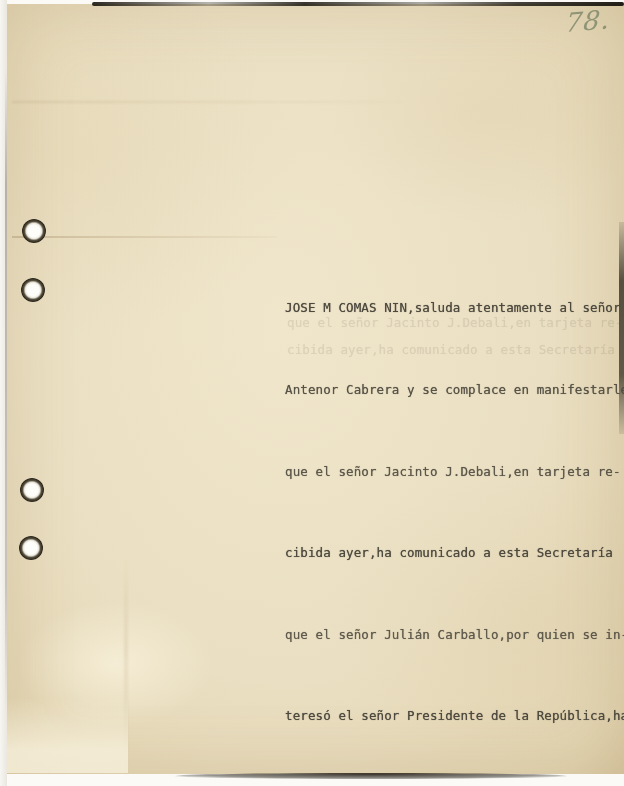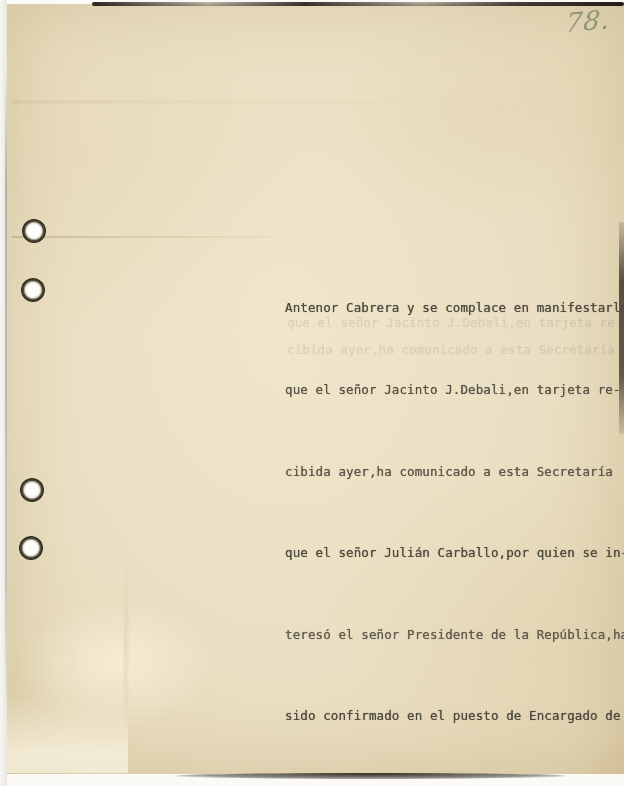--- a/index.html
+++ b/index.html
@@ -139,20 +139,21 @@
   <div class="edge-bottom"></div>
 
   <div class="hole hole-1"></div>
   <div class="hole hole-2"></div>
   <div class="hole hole-3"></div>
   <div class="hole hole-4"></div>
 
   <div class="handwritten">78.</div>
 
   <div class="text-block">
+    <div class="line">JOSE M COMAS NIN,saluda atentamente al señor</div>
     <div class="line">Antenor Cabrera y se complace en manifestarle</div>
     <div class="line">que el señor Jacinto J.Debali,en tarjeta re-</div>
     <div class="line">cibida ayer,ha comunicado a esta Secretaría</div>
     <div class="line">que el señor Julián Carballo,por quien se in-</div>
     <div class="line">teresó el señor Presidente de la República,ha</div>
     <div class="line">sido confirmado en el puesto de Encargado de</div>
     
     
     <div class="ghost ghost-1">que el señor Jacinto J.Debali,en tarjeta re-</div>
     <div class="ghost ghost-2">cibida ayer,ha comunicado a esta Secretaría</div>

